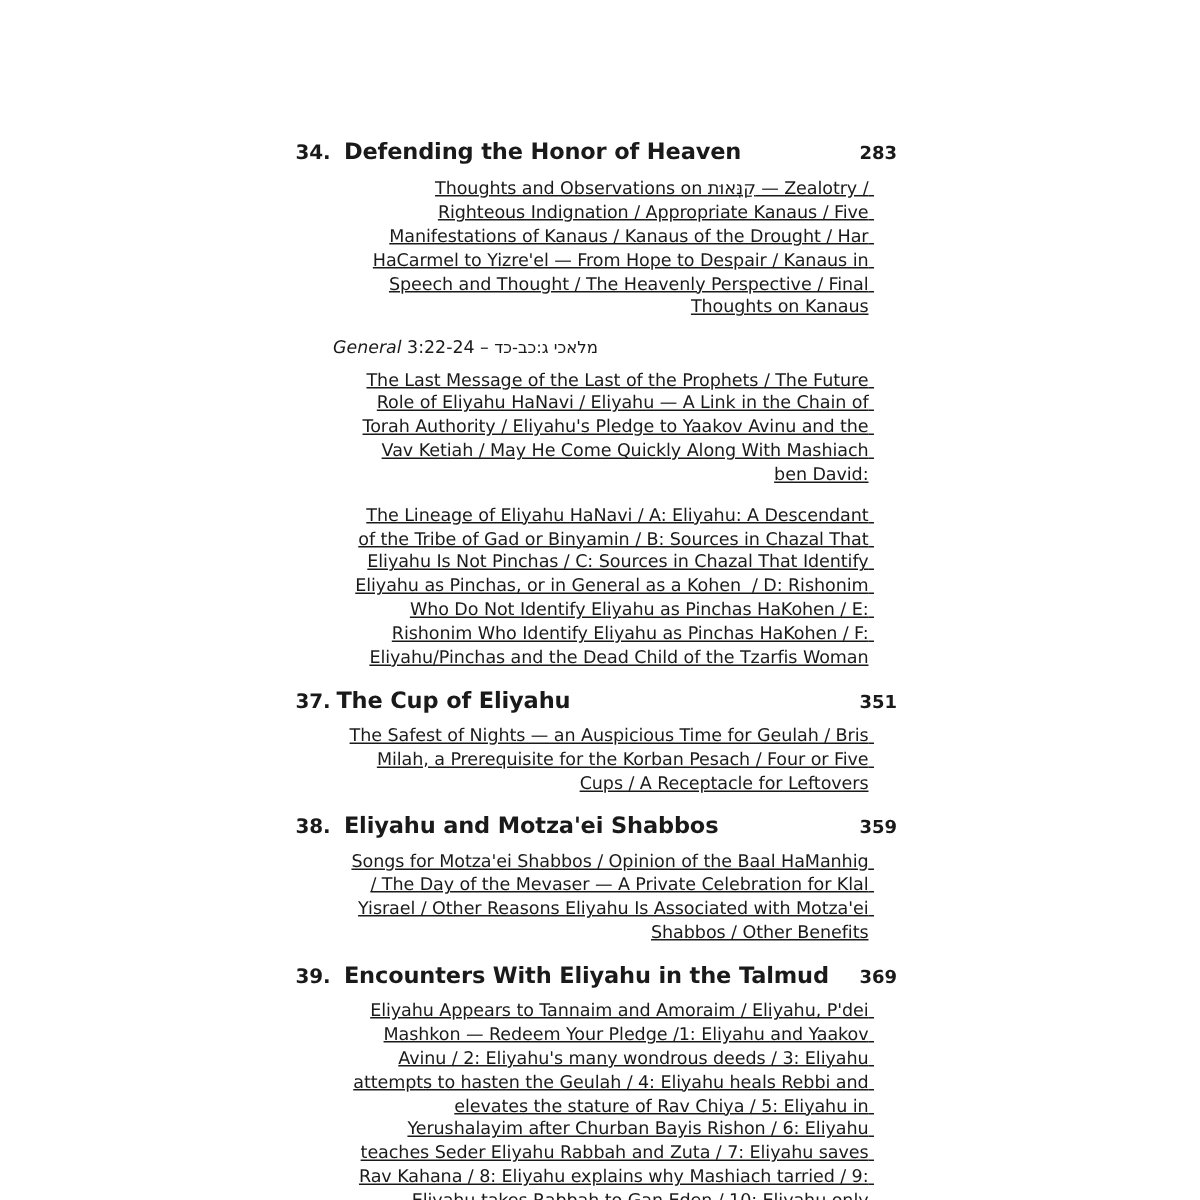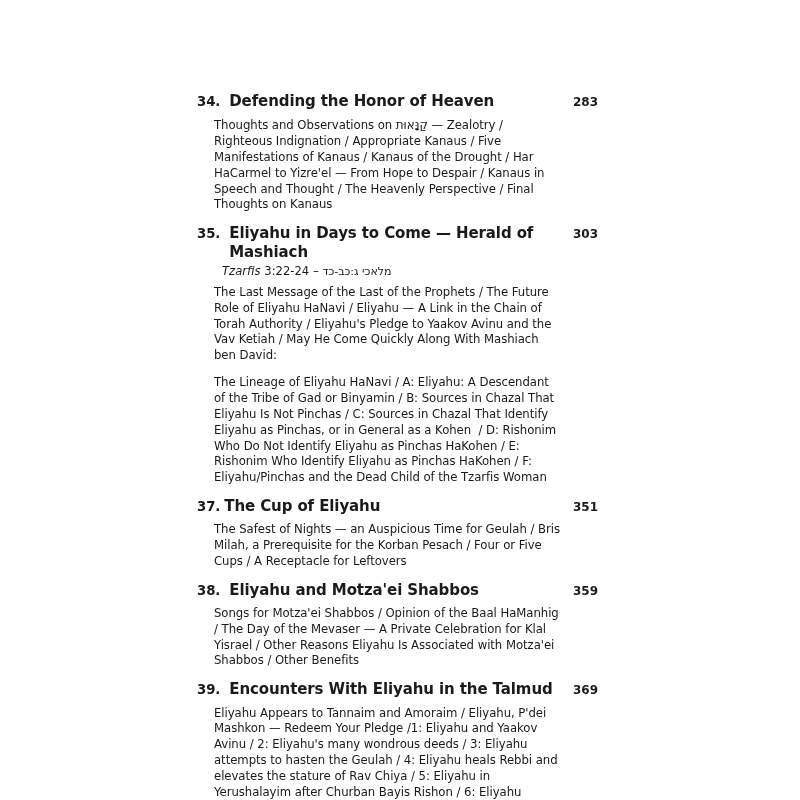--- a/index.html
+++ b/index.html
@@ -87,26 +87,27 @@
   .entry-source .src-heb {
     font-family: "DejaVu Sans", "Liberation Sans", sans-serif;
     direction: rtl;
     unicode-bidi: isolate;
     font-size: 11px;
   }
 
   .entry-desc {
     font-size: 11.7px;
     line-height: 1.355;
-    margin-left: 17px;
+    margin-left: 33px;
     margin-top: 6px;
     width: 349px;
-    text-align: left;
+    text-align: right;
     white-space: pre-wrap;
     letter-spacing: -0.05px;
+    text-decoration: underline;
   }
 
   .entry-desc .heb-inline {
     direction: rtl;
     unicode-bidi: isolate;
     font-size: 11.9px;
   }
 </style>
 </head>
 <body>
@@ -117,26 +118,21 @@
     <div class="entry">
       <div class="entry-head">
         <span class="entry-num">34.</span>
         <span class="entry-title">Defending the Honor of Heaven</span>
         <span class="entry-page">283</span>
       </div>
       <div class="entry-desc"><span>Thoughts and Observations on </span><span class="heb-inline">קַנָּאוּת</span><span> — Zealotry / Righteous Indignation / Appropriate Kanaus / Five Manifestations of Kanaus / Kanaus of the Drought / Har HaCarmel to Yizre'el — From Hope to Despair / Kanaus in Speech and Thought / The Heavenly Perspective / Final Thoughts on Kanaus</span></div>
     </div>
 
     <div class="entry">
-      <div class="entry-head">
-        <span class="entry-num">35.</span>
-        <span class="entry-title">Eliyahu in Days to Come — Herald of Mashiach</span>
-        <span class="entry-page">303</span>
-      </div>
-      <div class="entry-source"><span class="src-book">Tzarfis</span><span> 3:22-24 – </span><span class="src-heb">מלאכי ג:כב-כד</span></div>
+      <div class="entry-source"><span class="src-book">General</span><span> 3:22-24 – </span><span class="src-heb">מלאכי ג:כב-כד</span></div>
       <div class="entry-desc">The Last Message of the Last of the Prophets / The Future Role of Eliyahu HaNavi / Eliyahu — A Link in the Chain of Torah Authority / Eliyahu's Pledge to Yaakov Avinu and the Vav Ketiah / May He Come Quickly Along With Mashiach ben David:</div>
     </div>
 
     <div class="entry">
       <div class="entry-desc">The Lineage of Eliyahu HaNavi / A: Eliyahu: A Descendant of the Tribe of Gad or Binyamin / B: Sources in Chazal That Eliyahu Is Not Pinchas / C: Sources in Chazal That Identify Eliyahu as Pinchas, or in General as a Kohen  / D: Rishonim Who Do Not Identify Eliyahu as Pinchas HaKohen / E: Rishonim Who Identify Eliyahu as Pinchas HaKohen / F: Eliyahu/Pinchas and the Dead Child of the Tzarfis Woman</div>
     </div>
 
     <div class="entry tight">
       <div class="entry-head">
         <span class="entry-num">37.</span>

